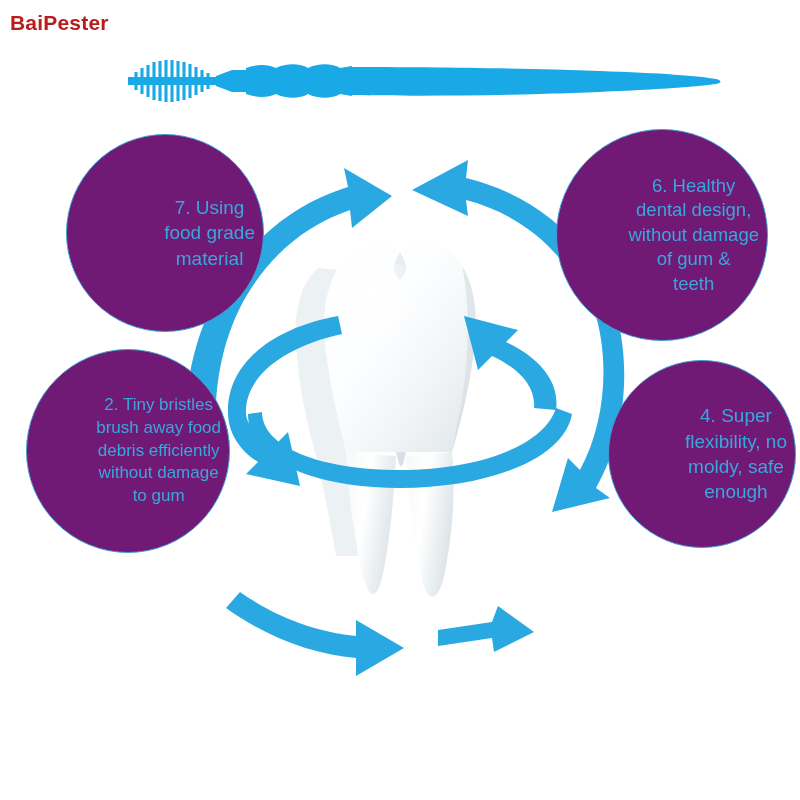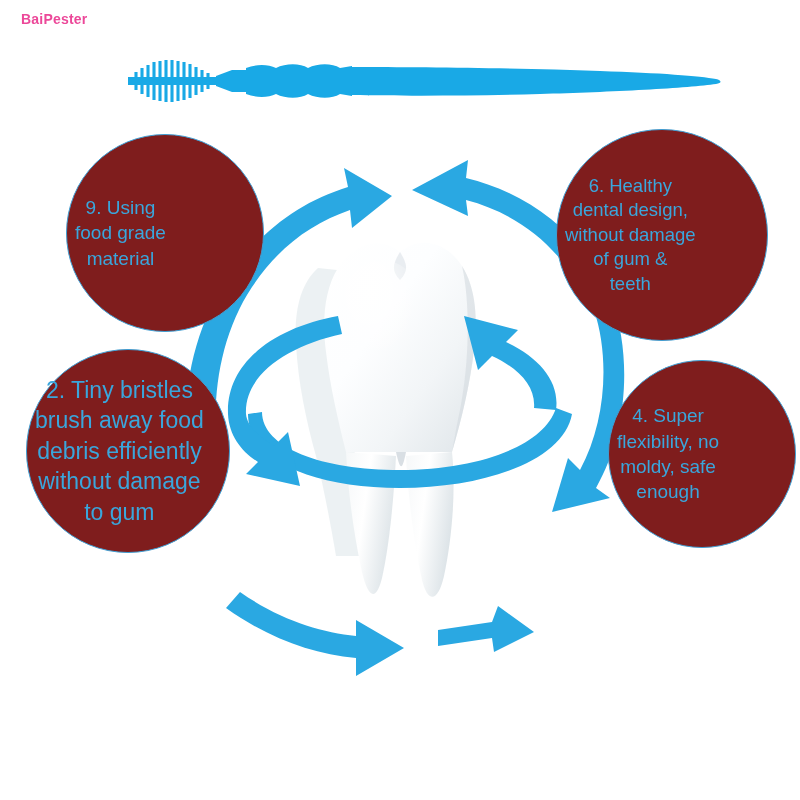--- a/index.html
+++ b/index.html
@@ -18,67 +18,67 @@
   #stage {
     position: absolute;
     left: 0; top: 0;
     width: 800px;
     height: 800px;
   }
 
   
   #brand {
     position: absolute;
-    left: 21px;
+    left: 10px;
     top: 11px;
-    font-size: 14px;
+    font-size: 21px;
     font-weight: 700;
     letter-spacing: 0.2px;
-    color: #ec4899;
+    color: #b91c1c;
     font-family: "Liberation Sans", sans-serif;
     white-space: nowrap;
   }
 
   
   #art {
     position: absolute;
     left: 0; top: 0;
     width: 800px;
     height: 800px;
   }
 
   
   .bubble {
     position: absolute;
     border-radius: 50%;
-    background: #7f1d1d;
+    background: #701a75;
     border: 1.4px solid #3f9fd4;
     box-sizing: border-box;
     display: flex;
     align-items: center;
-    justify-content: flex-start;
+    justify-content: flex-end;
     text-align: center;
   }
   .bubble .txt {
     color: #3aa6dc;
     font-size: 19px;
     line-height: 1.33;
     font-family: "Liberation Sans", sans-serif;
     padding: 0 8px;
     white-space: pre-line;
   }
 
   #bubble-1 { left: 66px;  top: 134px; width: 198px; height: 198px; }
   #bubble-2 { left: 26px;  top: 349px; width: 204px; height: 204px; }
   #bubble-3 { left: 162px; top: 551px; width: 196px; height: 196px; }
   #bubble-4 { left: 489px; top: 561px; width: 194px; height: 194px; }
   #bubble-5 { left: 608px; top: 360px; width: 188px; height: 188px; }
   #bubble-6 { left: 556px; top: 129px; width: 212px; height: 212px; }
 
-  #bubble-2 .txt { font-size: 23px; }
+  #bubble-2 .txt { font-size: 17px; }
   #bubble-6 .txt { font-size: 18.5px; }
 </style>
 </head>
 <body>
 
 <div id="stage">
 
   <div id="brand">BaiPester</div>
 
   <svg id="art" viewBox="0 0 800 800">
@@ -227,21 +227,21 @@
                C 258 436, 247 426, 246 414 Z"></path>
 
       <path d="M556 410
                C 560 382, 540 358, 506 342
                L 518 330 L 464 316 L 478 370 L 492 356
                C 518 368, 536 386, 534 408 Z"></path>
     </g>
   </svg>
 
   <div class="bubble" id="bubble-1">
-    <span class="txt">9. Using
+    <span class="txt">7. Using
 food grade
 material</span>
   </div>
   <div class="bubble" id="bubble-2">
     <span class="txt">2. Tiny bristles
 brush away food
 debris efficiently
 without damage
 to gum</span>
   </div>

